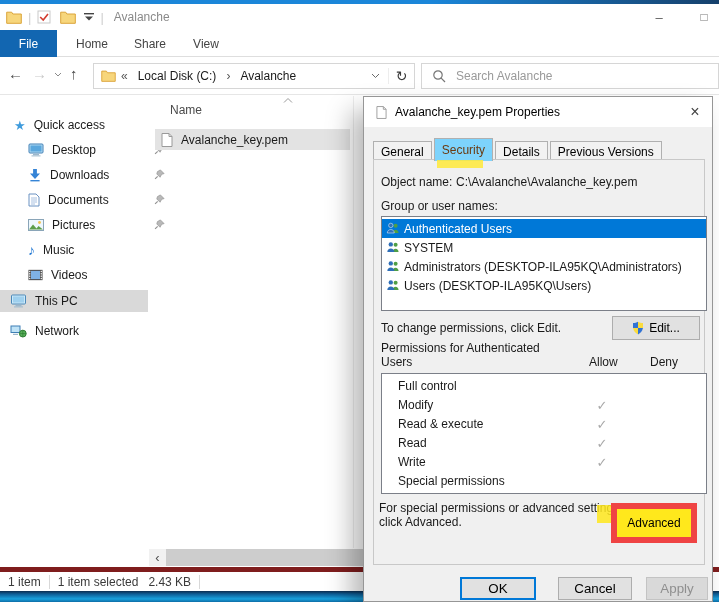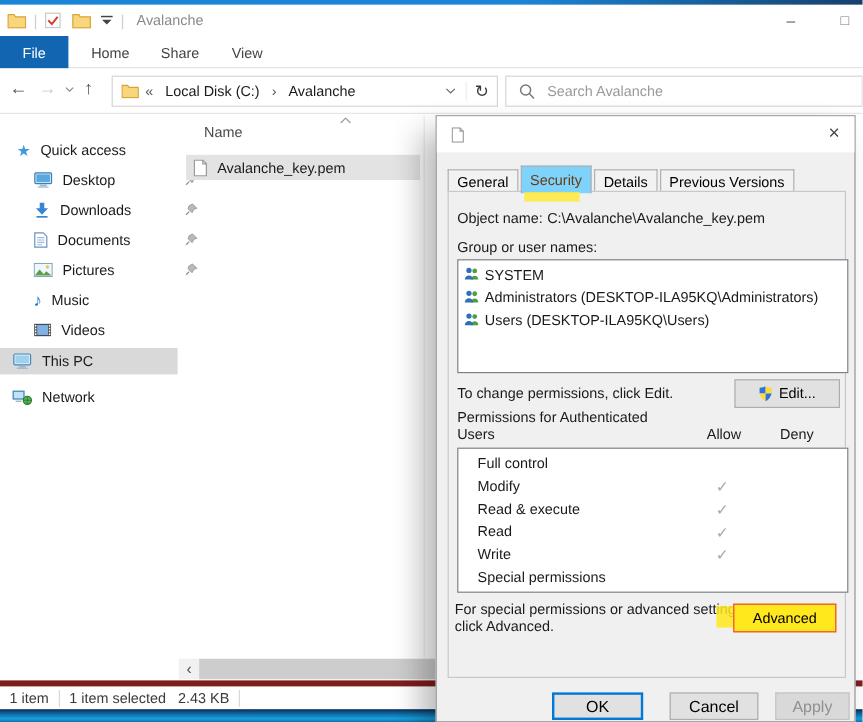--- a/index.html
+++ b/index.html
@@ -87,21 +87,21 @@
   .edit-btn { left:248px; top:219px; width:88px; height:24px; }
   .edit-btn .lbl { margin-left:5px; }
   .perm-label1 { left:17px; top:244px; } .perm-label2 { left:17px; top:258px; }
   .col-allow { left:225px; top:258px; } .col-deny { left:286px; top:258px; }
   .perm-list { left:17px; top:276px; width:326px; height:121px; padding-top:3px; }
   .perm-row { position:relative; height:19px; }
   .perm-row .lbl { position:absolute; left:16px; top:2px; white-space:nowrap; }
   .perm-row .allow-cell { position:absolute; left:203px; top:2px; width:34px; text-align:center; color:#a8a8a8; font-size:13px; }
   .perm-row .deny-cell { position:absolute; left:266px; top:2px; width:34px; text-align:center; color:#a8a8a8; font-size:13px; }
   .adv-hint1 { left:15px; top:404px; } .adv-hint2 { left:15px; top:418px; }
-  .adv-btn { left:247px; top:406px; width:86px; height:24px; background:#ffe81c; border:1px solid #ef4444; }
+  .adv-btn { left:247px; top:406px; width:86px; height:40px; background:#ffe81c; border:6px solid #ef4444; }
   .adv-smear { left:233px; top:408px; width:16px; height:18px; background:#ffe81c; opacity:.85; }
   .dlg-footer-btn { position:absolute; top:480px; height:23px; }
   .ok-btn { left:96px; width:76px; border:2px solid #0078d7; }
   .cancel-btn { left:194px; width:74px;text-align:right; }
   .apply-btn { left:282px; width:62px; background:#d9d9d9; border:1px solid #c3c3c3; color:#8f8f8f; }
 
   .icon { display:inline-flex; flex:none; }
   .star { color:#3f9bdc; font-size:13px; }
   .note { color:#1b74d2; font-size:14px; }
 </style>
@@ -335,20 +335,21 @@
 
   <div class="abs dialog">
 
     <div class="dlg-titlebar">
       <span class="icon">
         <svg width="11" height="13" viewBox="0 0 12 14">
             <path d="M1 .5h7l3 3v10H1z" fill="#fff" stroke="#9a9a9a"></path>
             <path d="M8 .5v3h3" fill="none" stroke="#9a9a9a"></path>
           </svg>
       </span>
+      <span class="dlg-title">Avalanche_key.pem Properties</span>
       <span class="dlg-close">×</span>
     </div>
 
     <div class="dlg-tabs">
       <div class="dtab">General</div>
       <div class="dtab active">
         <span>Security</span>
         <span class="smear"></span>
       </div>
       <div class="dtab">Details</div>
@@ -356,20 +357,31 @@
     </div>
 
     <div class="dlg-page"></div>
 
     <span class="abs objrow-label">Object name:</span>
     <span class="abs objrow-value">C:\Avalanche\Avalanche_key.pem</span>
 
     <span class="abs grp-label">Group or user names:</span>
 
     <div class="abs listbox grp-list">
+      <div class="grp-row selected">
+        <span class="icon">
+          <svg width="14" height="13" viewBox="0 0 14 13">
+              <circle cx="9.6" cy="3.8" r="2" fill="#4f9e45"></circle>
+              <path d="M6.6 11c0-1.9 1.4-3.2 3-3.2s3 1.3 3 3.2z" fill="#4f9e45"></path>
+              <circle cx="4.8" cy="3.4" r="2.2" fill="#2f6fb8" stroke="#fff" stroke-width=".5"></circle>
+              <path d="M1.3 11c0-2.1 1.6-3.5 3.5-3.5s3.5 1.4 3.5 3.5z" fill="#2f6fb8" stroke="#fff" stroke-width=".5"></path>
+            </svg>
+        </span>
+        <span class="lbl">Authenticated Users</span>
+      </div>
       <div class="grp-row">
         <span class="icon">
           <svg width="14" height="13" viewBox="0 0 14 13">
               <circle cx="9.6" cy="3.8" r="2" fill="#4f9e45"></circle>
               <path d="M6.6 11c0-1.9 1.4-3.2 3-3.2s3 1.3 3 3.2z" fill="#4f9e45"></path>
               <circle cx="4.8" cy="3.4" r="2.2" fill="#2f6fb8"></circle>
               <path d="M1.3 11c0-2.1 1.6-3.5 3.5-3.5s3.5 1.4 3.5 3.5z" fill="#2f6fb8"></path>
             </svg>
         </span>
         <span class="lbl">SYSTEM</span>

